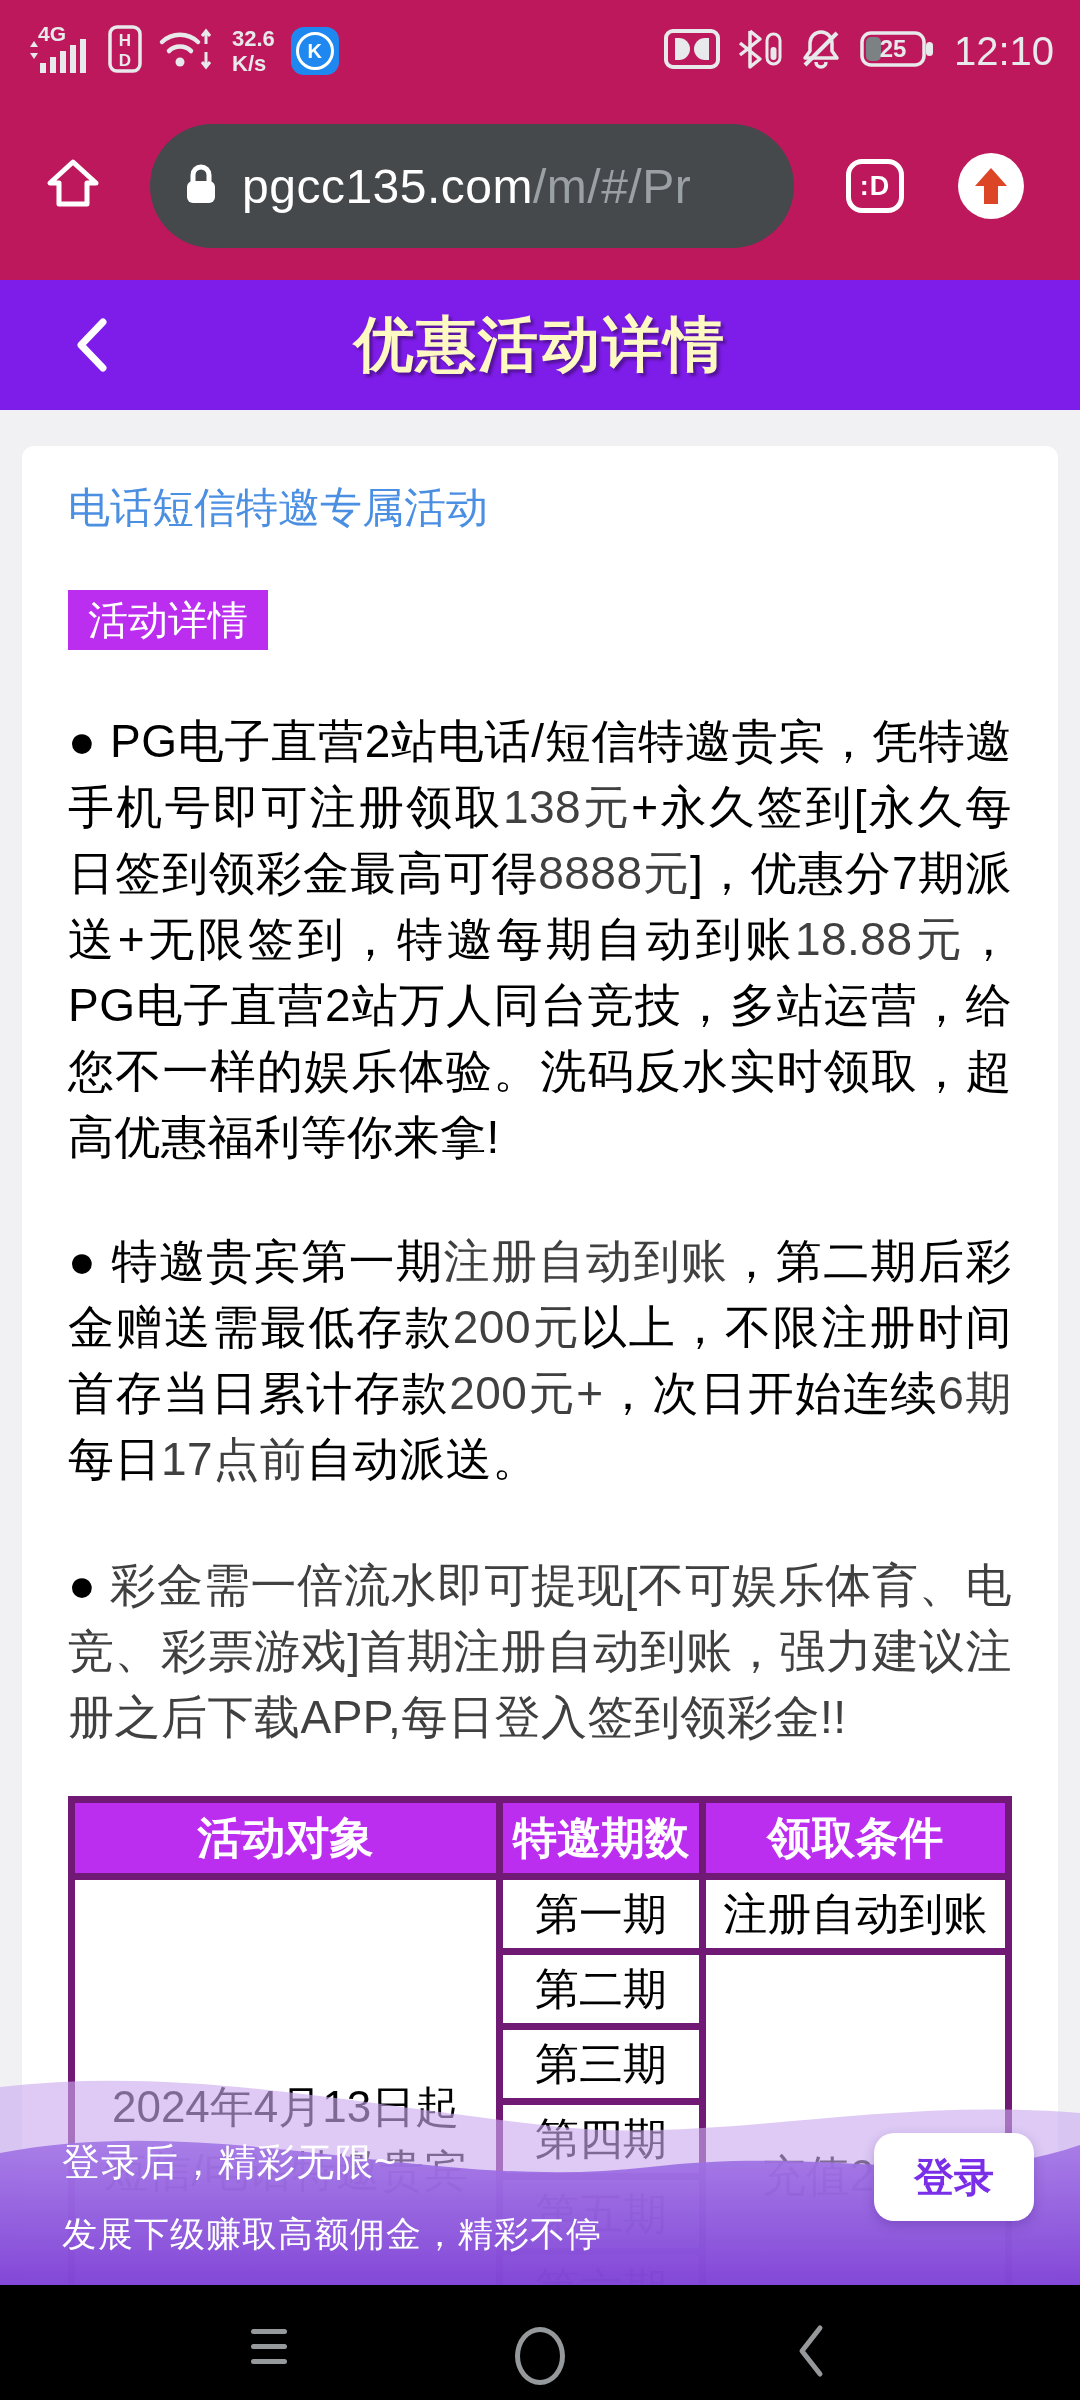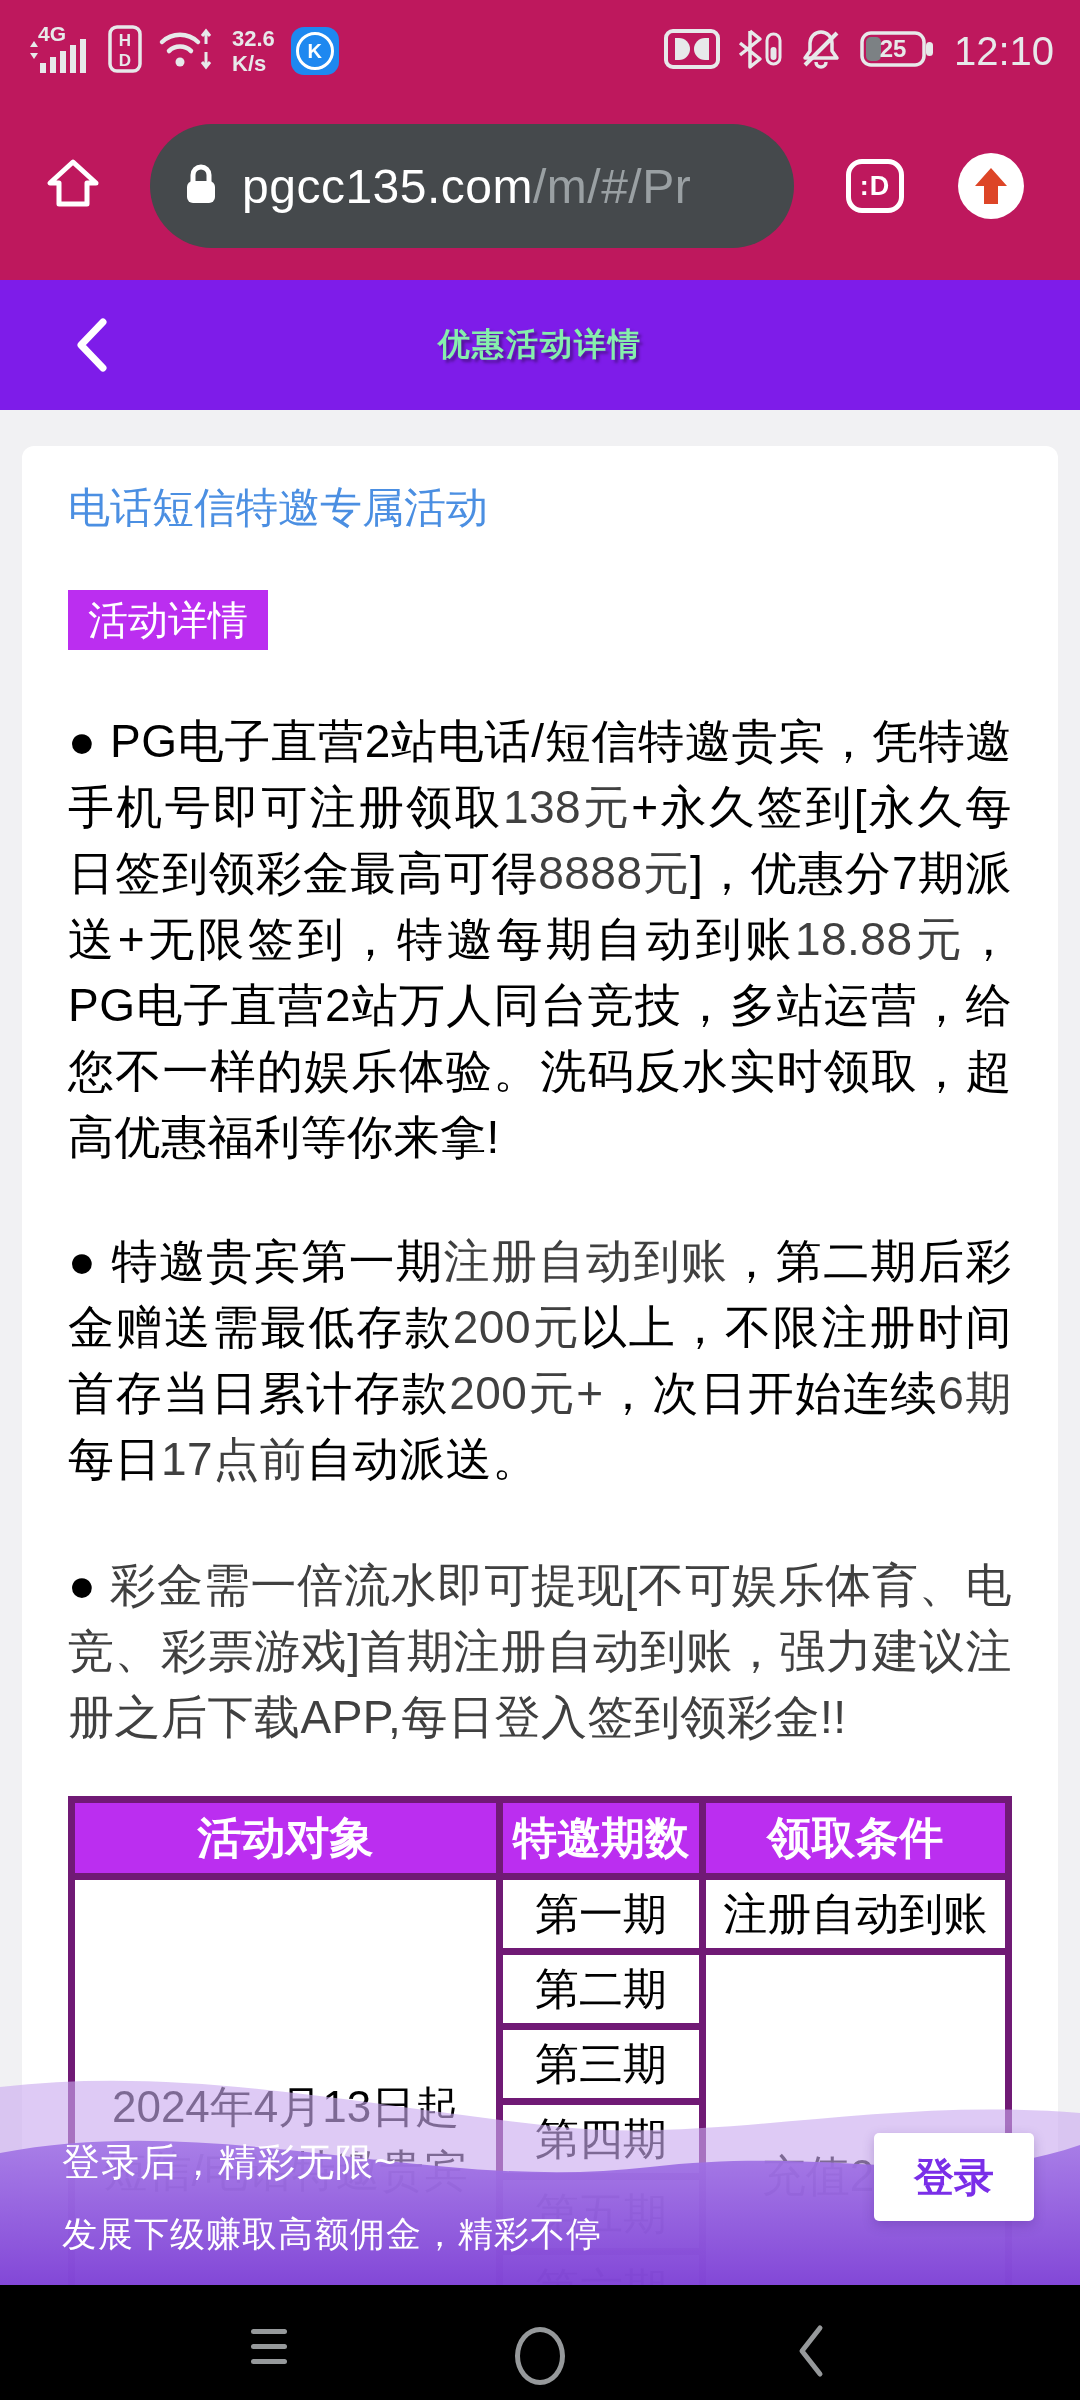--- a/index.html
+++ b/index.html
@@ -27,21 +27,21 @@
   .tabbox{margin-left:52px;width:58px;height:54px;border:5px solid #fff;border-radius:16px;color:#fff;
           font-weight:bold;font-size:27px;display:flex;align-items:center;justify-content:center;
           box-sizing:border-box;letter-spacing:1px;flex:none;}
   .sharebtn{margin-left:54px;width:66px;height:66px;background:#fff;border-radius:50%;
             display:flex;align-items:center;justify-content:center;flex:none;}
 
   
   .pagehead{position:absolute;top:280px;left:0;right:0;height:130px;background:#7e1ce9;
             display:flex;align-items:center;justify-content:center;z-index:2;}
   .backbtn{position:absolute;left:72px;top:36px;}
-  .pagetitle{color:#86efac;font-size:32px;font-weight:bold;letter-spacing:2px;
+  .pagetitle{color:#fef9c3;font-size:60px;font-weight:bold;letter-spacing:2px;
              text-shadow:3px 3px 3px rgba(0,0,0,.35);}
 
   
   .card{position:absolute;top:446px;left:22px;width:1036px;bottom:0;background:#fff;
         border-radius:12px 12px 0 0;padding:36px 46px 0;box-sizing:border-box;}
   .plink{font-size:42px;line-height:52px;color:#4b8fe2;display:inline-block;}
   .badge{display:inline-block;margin-top:56px;background:#bb2ef0;color:#fff;font-size:40px;
          line-height:52px;padding:4px 20px;}
   .para{margin-top:58px;font-size:46px;line-height:66px;color:#000;text-align:justify;letter-spacing:0.5px;}
   .para.p3{margin-top:60px;}
@@ -52,21 +52,21 @@
   table.promo th,table.promo td{border:7px solid #701a75;text-align:center;vertical-align:middle;padding:0;}
   table.promo th{background:#bb2ef0;color:#fff;font-size:44px;font-weight:bold;height:70px;}
   table.promo td{font-size:44px;color:#000;height:68px;background:#fff;}
   td.aud div{line-height:64px;}
 
   
   .overlay{position:absolute;left:0;right:0;bottom:115px;height:212px;z-index:5;}
   .overlay svg.waves{position:absolute;left:0;top:0;width:100%;height:100%;}
   .ol-line1{position:absolute;left:62px;top:64px;font-size:38px;color:#fff;letter-spacing:1px;}
   .ol-line2{position:absolute;left:62px;top:138px;font-size:35px;color:#fff;letter-spacing:1px;}
-  .loginbtn{position:absolute;right:46px;top:60px;width:160px;height:88px;background:#fff;border-radius:5px;
+  .loginbtn{position:absolute;right:46px;top:60px;width:160px;height:88px;background:#fff;border-radius:20px;
             display:flex;align-items:center;justify-content:center;font-size:40px;font-weight:bold;color:#7a2ee8;
             box-shadow:0 4px 12px rgba(60,20,120,.25);}
 
   
   .navbar{position:absolute;left:0;right:0;bottom:0;height:115px;background:#000;z-index:6;}
   .nav-recents{position:absolute;left:251px;top:44px;width:36px;}
   .nav-recents i{display:block;height:5px;background:#96999b;border-radius:3px;margin-bottom:10px;}
   .nav-home{position:absolute;left:515px;top:42px;width:50px;height:58px;border:5px solid #96999b;
             border-radius:50%;box-sizing:border-box;}
 </style>

